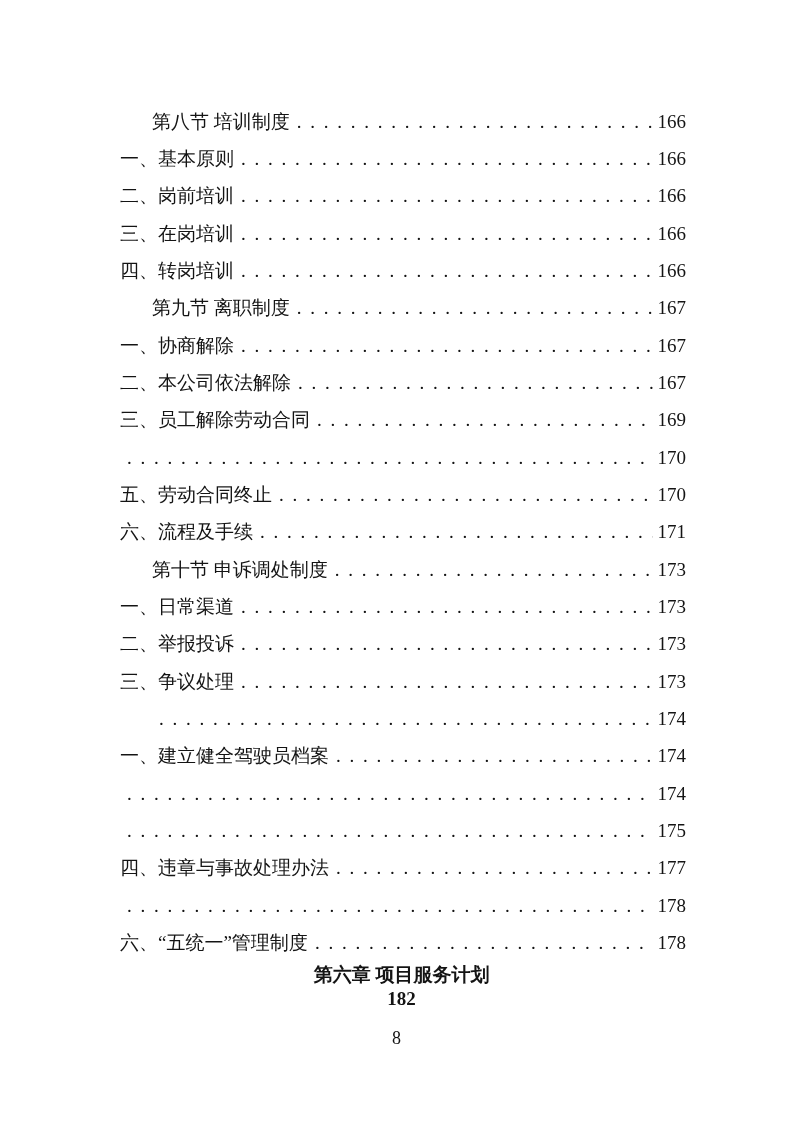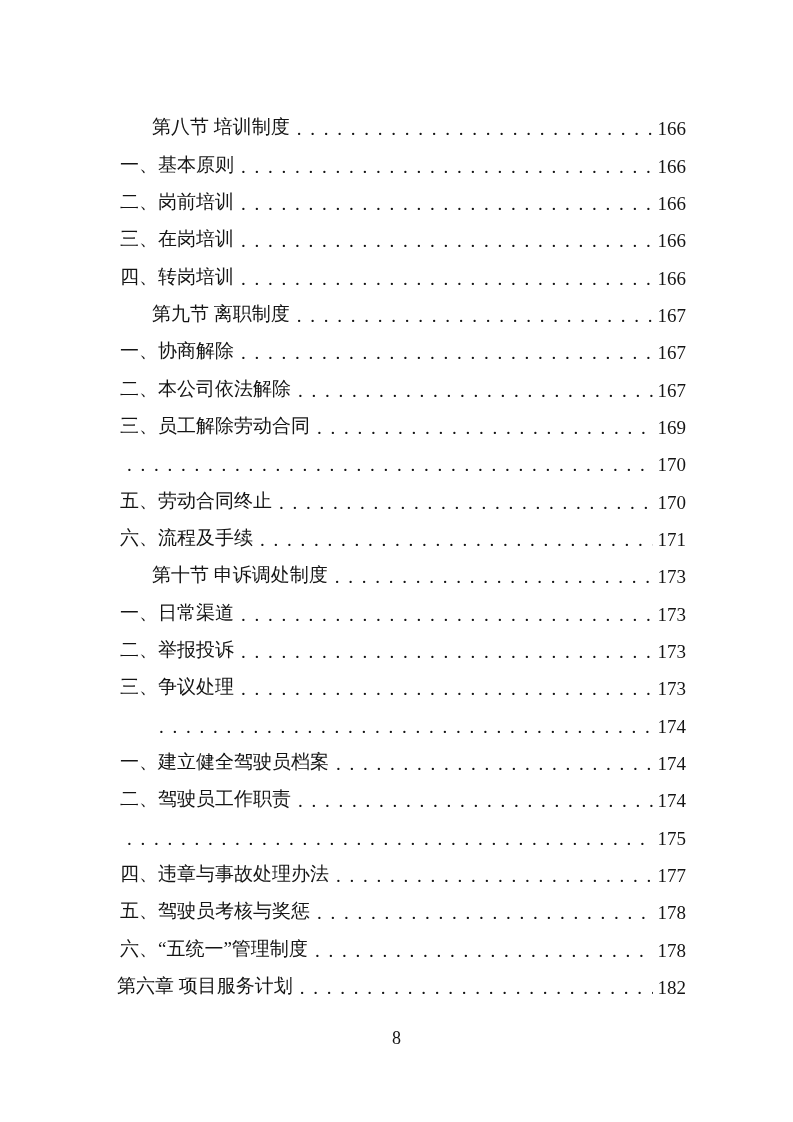--- a/index.html
+++ b/index.html
@@ -17,27 +17,27 @@
     overflow: hidden;
   }
   .toc {
     position: absolute;
     top: 103px;
     left: 0;
     right: 0;
   }
   .toc-row {
     display: flex;
-    align-items: flex-end;
+    align-items: center;
     height: 37.33px;
     box-sizing: border-box;
     padding-right: 107px;
     font-size: 19px;
   }
-  .toc-row.level-chapter { padding-left: 117px; font-weight: 400; }
+  .toc-row.level-chapter { padding-left: 117px; font-weight: 700; flex-direction: column; }
   .toc-row.level-section { padding-left: 152px; }
   .toc-row.level-sub     { padding-left: 120px; }
   .toc-label {
     white-space: nowrap;
     flex: 0 0 auto;
   }
   .toc-leader {
     flex: 1 1 auto;
     min-width: 0;
     overflow: hidden;
@@ -147,35 +147,33 @@
       <div class="toc-row level-section">
       <span class="toc-leader" aria-hidden="true">. . . . . . . . . . . . . . . . . . . . . . . . . . . . . . . . . . . . . . . . . . . . . . . . . . . . . . . . . . . . . . . . . . . . . . . . . . . . . . . . . . . . . . . . . . . . . . . . . . . . . . . . . . . . . . . . . . . . . . . . . . . . . . . . . . . . . . . . . . . . . . . . . . . . . . </span>
       <span class="toc-page">174</span>
     </div>
       <div class="toc-row level-sub">
       <span class="toc-label">一、建立健全驾驶员档案</span>
       <span class="toc-leader" aria-hidden="true">. . . . . . . . . . . . . . . . . . . . . . . . . . . . . . . . . . . . . . . . . . . . . . . . . . . . . . . . . . . . . . . . . . . . . . . . . . . . . . . . . . . . . . . . . . . . . . . . . . . . . . . . . . . . . . . . . . . . . . . . . . . . . . . . . . . . . . . . . . . . . . . . . . . . . . </span>
       <span class="toc-page">174</span>
     </div>
       <div class="toc-row level-sub">
-      <span class="toc-label">二、驾驶员工作职责</span>
       <span class="toc-leader" aria-hidden="true">. . . . . . . . . . . . . . . . . . . . . . . . . . . . . . . . . . . . . . . . . . . . . . . . . . . . . . . . . . . . . . . . . . . . . . . . . . . . . . . . . . . . . . . . . . . . . . . . . . . . . . . . . . . . . . . . . . . . . . . . . . . . . . . . . . . . . . . . . . . . . . . . . . . . . . </span>
       <span class="toc-page">174</span>
     </div>
       <div class="toc-row level-sub">
       <span class="toc-leader" aria-hidden="true">. . . . . . . . . . . . . . . . . . . . . . . . . . . . . . . . . . . . . . . . . . . . . . . . . . . . . . . . . . . . . . . . . . . . . . . . . . . . . . . . . . . . . . . . . . . . . . . . . . . . . . . . . . . . . . . . . . . . . . . . . . . . . . . . . . . . . . . . . . . . . . . . . . . . . . </span>
       <span class="toc-page">175</span>
     </div>
       <div class="toc-row level-sub">
       <span class="toc-label">四、违章与事故处理办法</span>
       <span class="toc-leader" aria-hidden="true">. . . . . . . . . . . . . . . . . . . . . . . . . . . . . . . . . . . . . . . . . . . . . . . . . . . . . . . . . . . . . . . . . . . . . . . . . . . . . . . . . . . . . . . . . . . . . . . . . . . . . . . . . . . . . . . . . . . . . . . . . . . . . . . . . . . . . . . . . . . . . . . . . . . . . . </span>
       <span class="toc-page">177</span>
     </div>
       <div class="toc-row level-sub">
-      <span class="toc-label">五、驾驶员考核与奖惩</span>
       <span class="toc-leader" aria-hidden="true">. . . . . . . . . . . . . . . . . . . . . . . . . . . . . . . . . . . . . . . . . . . . . . . . . . . . . . . . . . . . . . . . . . . . . . . . . . . . . . . . . . . . . . . . . . . . . . . . . . . . . . . . . . . . . . . . . . . . . . . . . . . . . . . . . . . . . . . . . . . . . . . . . . . . . . </span>
       <span class="toc-page">178</span>
     </div>
       <div class="toc-row level-sub">
       <span class="toc-label">六、“五统一”管理制度</span>
       <span class="toc-leader" aria-hidden="true">. . . . . . . . . . . . . . . . . . . . . . . . . . . . . . . . . . . . . . . . . . . . . . . . . . . . . . . . . . . . . . . . . . . . . . . . . . . . . . . . . . . . . . . . . . . . . . . . . . . . . . . . . . . . . . . . . . . . . . . . . . . . . . . . . . . . . . . . . . . . . . . . . . . . . . </span>
       <span class="toc-page">178</span>
     </div>
       <div class="toc-row level-chapter">
       <span class="toc-label">第六章 项目服务计划</span>

